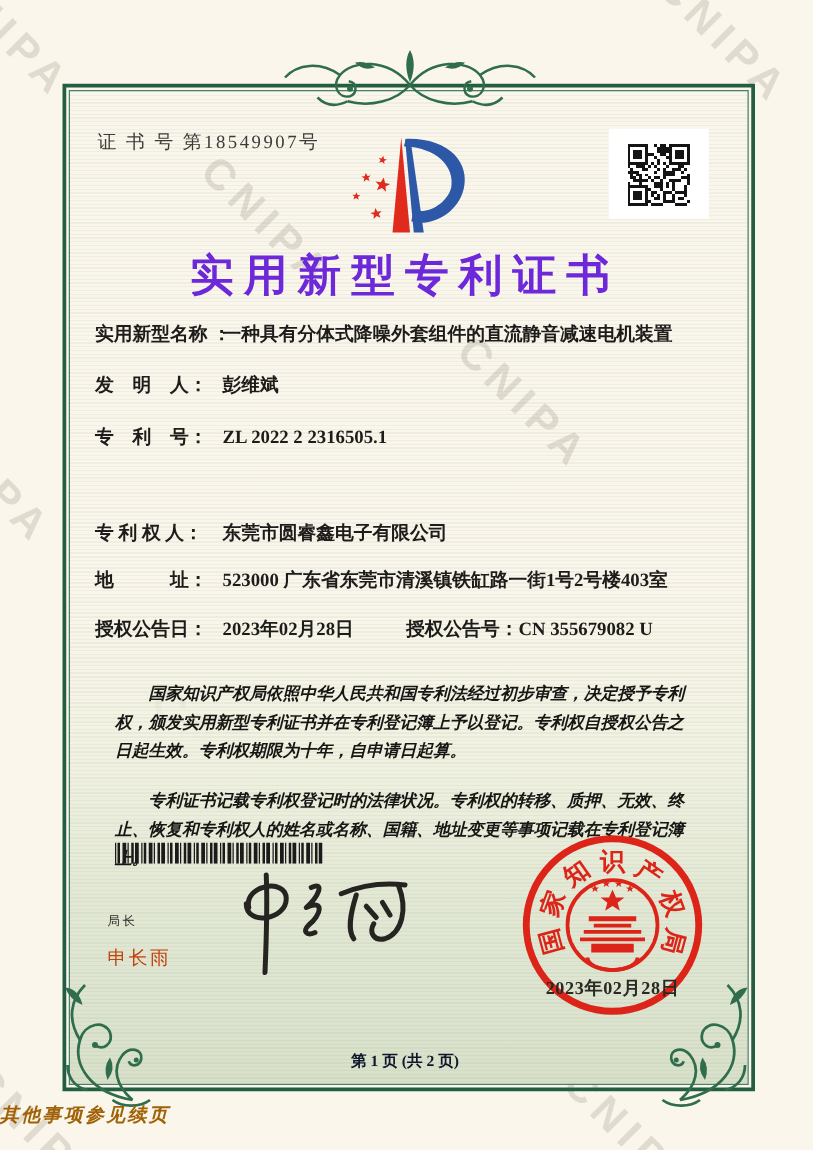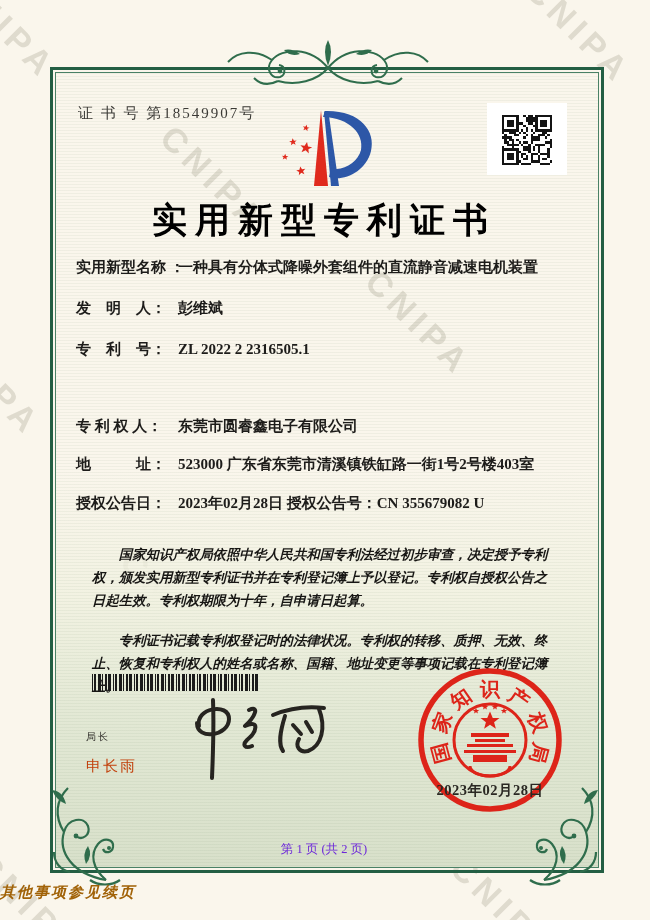--- a/index.html
+++ b/index.html
@@ -26,46 +26,46 @@
   .orn{position:absolute;z-index:3;pointer-events:none;}
 
   
   .content{position:absolute;inset:0;z-index:4;}
   .cert-no{position:absolute;left:78px;top:104px;font-size:15px;letter-spacing:2px;
            color:#3b3a36;}
   .logo{position:absolute;left:268px;top:105px;}
   .qrbox{position:absolute;left:487px;top:103px;width:80px;height:72px;background:#fff;}
   .qrbox svg{position:absolute;left:15px;top:12px;}
   .title{position:absolute;left:50px;top:197px;width:548px;text-align:center;
-         font-size:35px;font-weight:bold;letter-spacing:8px;color:#000000;}
+         font-size:35px;font-weight:bold;letter-spacing:8px;color:#6d28d9;}
   .row{position:absolute;left:76px;width:500px;font-size:15px;font-weight:bold;
        color:#1d1c1a;white-space:nowrap;}
   .row .lab{display:inline-block;width:102px;}
-  .row .lab2{display:inline-block;}
+  .row .lab2{display:inline-block;margin-left:38px;}
   .paras{position:absolute;left:74px;top:526px;width:502px;font-size:13.4px;
          line-height:22.8px;font-style:italic;color:#171614;}
   .paras p{margin:18px;text-indent:2em;font-weight:600;}
   .barcode{position:absolute;left:92px;top:674px;}
   .signer-title{position:absolute;left:86px;top:730px;font-family:"Liberation Sans","DejaVu Sans",sans-serif;
                 font-size:10px;letter-spacing:2px;color:#2e2c28;}
   .signer-name{position:absolute;left:86px;top:757px;font-family:"Liberation Sans","DejaVu Sans",sans-serif;
                font-size:15px;letter-spacing:2px;color:#c2410c;}
   .signature{position:absolute;left:185px;top:692px;}
 
   .seal{position:absolute;left:415px;top:665px;width:150px;height:150px;z-index:5;}
   .seal svg{position:absolute;left:0;top:0;}
   .seal-arc{position:absolute;inset:0;}
   .seal-ch{position:absolute;left:50%;top:50%;width:24px;height:24px;margin:-12px;
            display:flex;align-items:center;justify-content:center;
            font-size:20px;font-weight:bold;color:#dd2419;transform-origin:center;}
   .seal-date{position:absolute;left:415px;top:781px;width:150px;text-align:center;
              font-size:14.5px;color:#2a2823;letter-spacing:.5px;z-index:6;font-weight:600;}
 
   .page-no{position:absolute;left:50px;top:841px;width:548px;text-align:center;
-           font-size:12.5px;font-weight:400;color:#6d28d9;}
+           font-size:12.5px;font-weight:700;color:#0f172a;}
   .cont-note{position:absolute;left:0;top:883px;width:650px;
              font-size:15px;font-style:italic;font-weight:600;color:#a16207;letter-spacing:2px;}
 </style>
 </head>
 <body>
 
 <div class="wm" style="left:-30px;top:-35px">CNIPA</div>
 <div class="wm" style="left:545px;top:-30px">CNIPA</div>
 <div class="wm" style="left:180px;top:118px">CNIPA</div>
 <div class="wm" style="left:-45px;top:322px">CNIPA</div>

